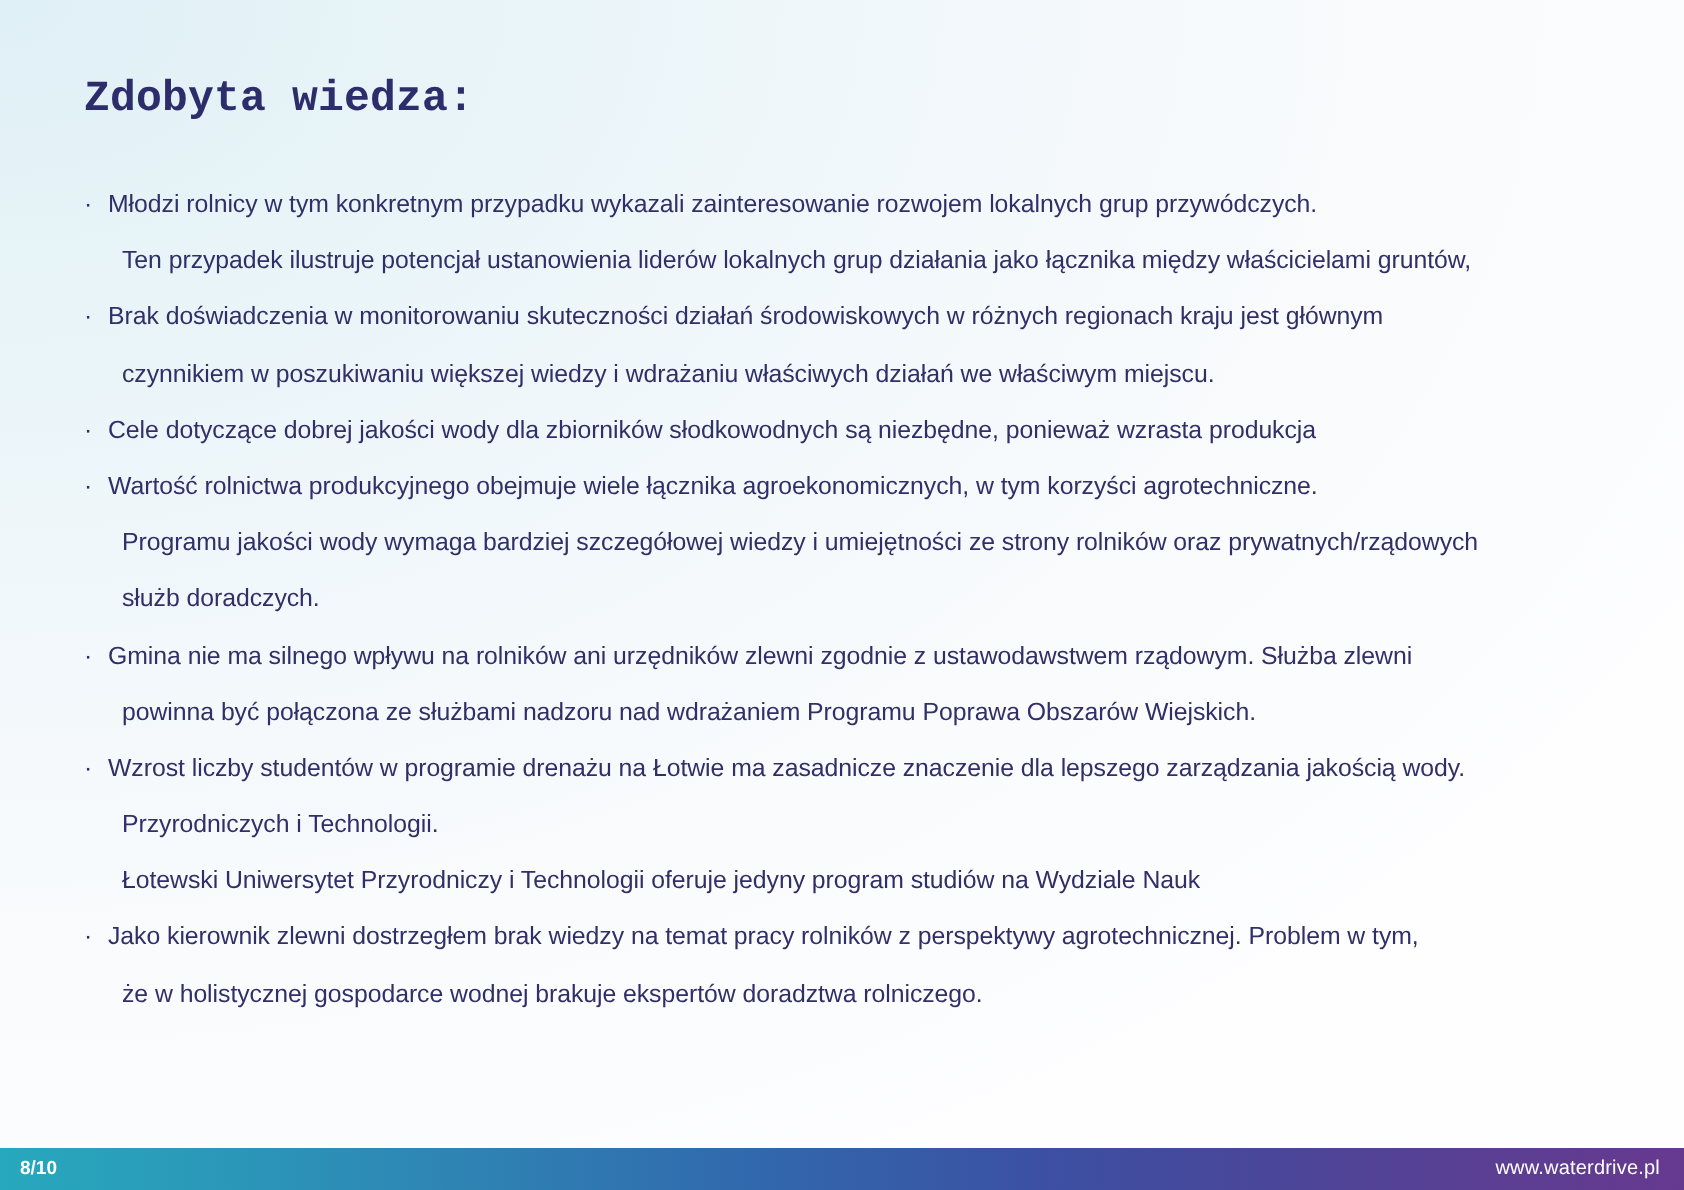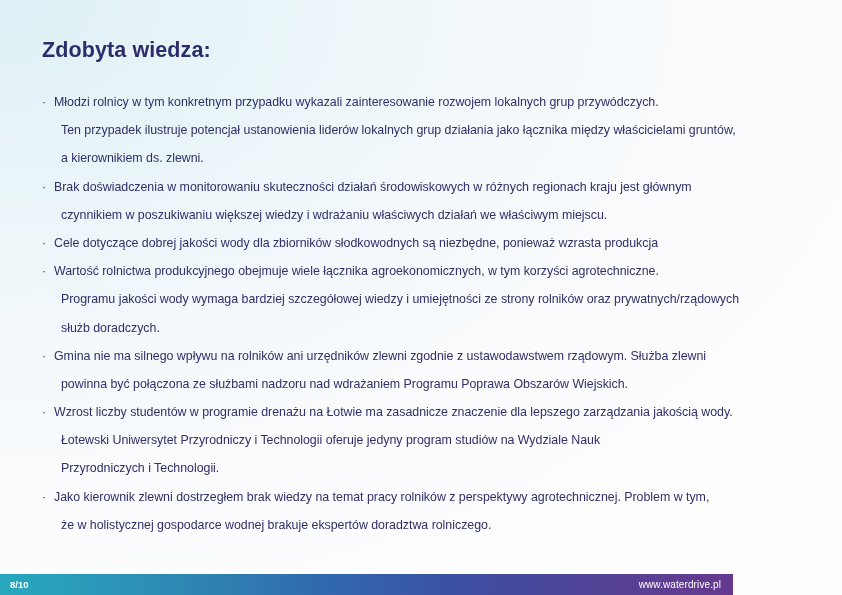--- a/index.html
+++ b/index.html
@@ -25,20 +25,21 @@
   }
   .slide-title {
     position: absolute;
     left: 42px;
     top: 38px;
     font-size: 21.5px;
     font-weight: bold;
     color: #2e2d6b;
     letter-spacing: 0.1px;
     white-space: nowrap;
+    font-family: Liberation Mono, monospace;
   }
   .content {
     position: absolute;
     left: 42px;
     top: 88px;
     width: 792px;
   }
   .bullet-group {
     margin: 0 0 0 0;
   }
@@ -62,21 +63,21 @@
     left: 0px;
     top: 0px;
     font-size: 12.4px;
     line-height: 28.2px;
     color: #312f68;
   }
   .footer {
     position: absolute;
     left: 0;
     bottom: 0;
-    width: 733px;
+    width: 842px;
     height: 21px;
     background: linear-gradient(90deg,
       #27a8bd 0%,
       #2a9cba 10%,
       #2e86b4 26%,
       #3168ad 45%,
       #3c50a3 62%,
       #4b4699 76%,
       #5a3f93 88%,
       #66398f 100%);
@@ -106,42 +107,41 @@
 <body>
 
 <div class="slide">
 
   <div class="slide-title">Zdobyta wiedza:</div>
 
   <div class="content">
       <div class="bullet-group">
         <div class="bullet-line first"><span class="bullet-mark">·</span><span>Młodzi rolnicy w tym konkretnym przypadku wykazali zainteresowanie rozwojem lokalnych grup przywódczych.</span></div>
         <div class="bullet-line cont"><span>Ten przypadek ilustruje potencjał ustanowienia liderów lokalnych grup działania jako łącznika między właścicielami gruntów,</span></div>
-        <div class="bullet-line cont"><span>a kierownikiem ds. zlewni.</span></div>
       </div>
       <div class="bullet-group">
         <div class="bullet-line first"><span class="bullet-mark">·</span><span>Brak doświadczenia w monitorowaniu skuteczności działań środowiskowych w różnych regionach kraju jest głównym</span></div>
         <div class="bullet-line cont"><span>czynnikiem w poszukiwaniu większej wiedzy i wdrażaniu właściwych działań we właściwym miejscu.</span></div>
       </div>
       <div class="bullet-group">
         <div class="bullet-line first"><span class="bullet-mark">·</span><span>Cele dotyczące dobrej jakości wody dla zbiorników słodkowodnych są niezbędne, ponieważ wzrasta produkcja</span></div>
       </div>
       <div class="bullet-group">
         <div class="bullet-line first"><span class="bullet-mark">·</span><span>Wartość rolnictwa produkcyjnego obejmuje wiele łącznika agroekonomicznych, w tym korzyści agrotechniczne.</span></div>
         <div class="bullet-line cont"><span>Programu jakości wody wymaga bardziej szczegółowej wiedzy i umiejętności ze strony rolników oraz prywatnych/rządowych</span></div>
         <div class="bullet-line cont"><span>służb doradczych.</span></div>
       </div>
       <div class="bullet-group">
         <div class="bullet-line first"><span class="bullet-mark">·</span><span>Gmina nie ma silnego wpływu na rolników ani urzędników zlewni zgodnie z ustawodawstwem rządowym. Służba zlewni</span></div>
         <div class="bullet-line cont"><span>powinna być połączona ze służbami nadzoru nad wdrażaniem Programu Poprawa Obszarów Wiejskich.</span></div>
       </div>
       <div class="bullet-group">
         <div class="bullet-line first"><span class="bullet-mark">·</span><span>Wzrost liczby studentów w programie drenażu na Łotwie ma zasadnicze znaczenie dla lepszego zarządzania jakością wody.</span></div>
+        <div class="bullet-line cont"><span>Przyrodniczych i Technologii.</span></div>
         <div class="bullet-line cont"><span>Łotewski Uniwersytet Przyrodniczy i Technologii oferuje jedyny program studiów na Wydziale Nauk</span></div>
-        <div class="bullet-line cont"><span>Przyrodniczych i Technologii.</span></div>
       </div>
       <div class="bullet-group">
         <div class="bullet-line first"><span class="bullet-mark">·</span><span>Jako kierownik zlewni dostrzegłem brak wiedzy na temat pracy rolników z perspektywy agrotechnicznej. Problem w tym,</span></div>
         <div class="bullet-line cont"><span>że w holistycznej gospodarce wodnej brakuje ekspertów doradztwa rolniczego.</span></div>
       </div>
     </div>
 
   <div class="footer">
     <div class="footer-left">8/10</div>
     <div class="footer-right">www.waterdrive.pl</div>

